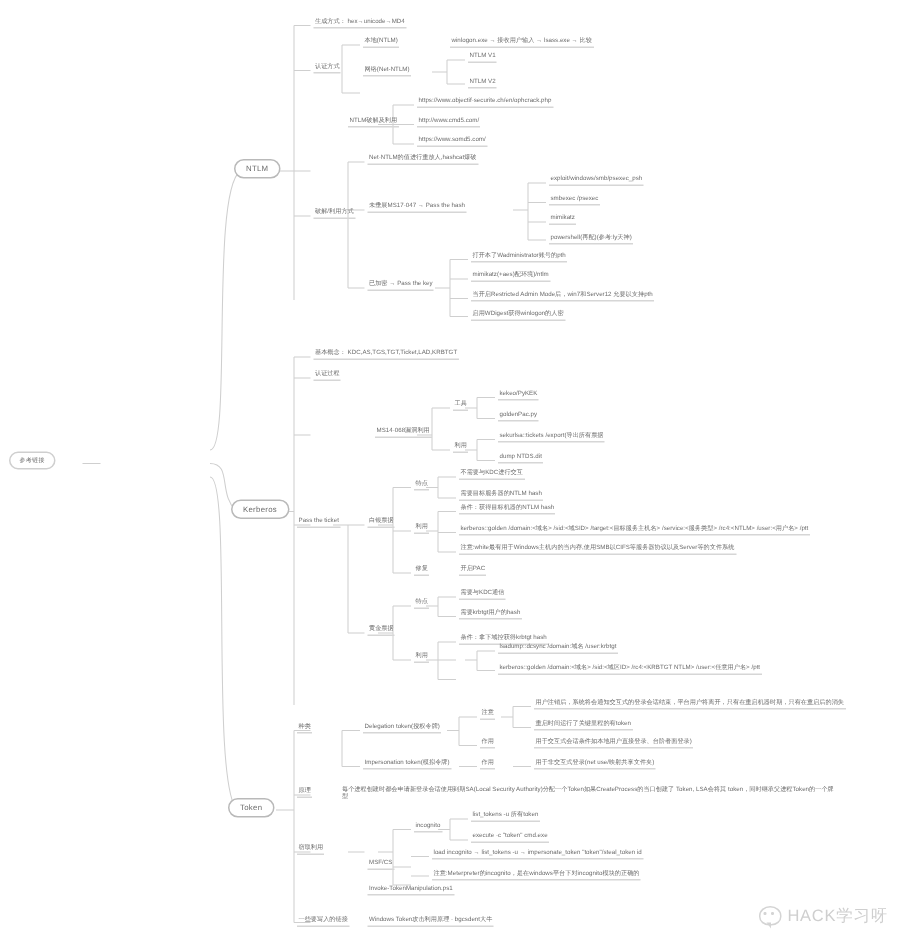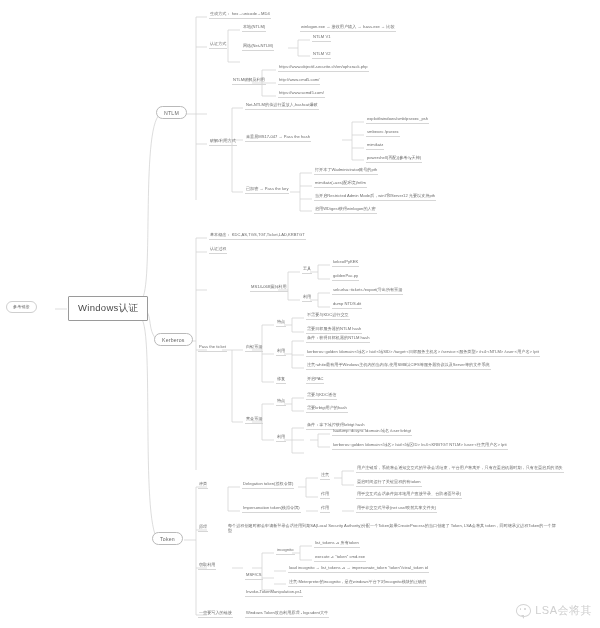--- a/index.html
+++ b/index.html
@@ -207,21 +207,20 @@
 
       <path d="M300 546 L300 560"></path>
       <path d="M300 546 L312 546"></path>
       <path d="M300 560 L312 560"></path>
       <path d="M292 553 L300 553"></path>
       <path d="M274 571 L286 571"></path>
       <path d="M274 584 L286 584"></path>
     </g>
   </svg>
 
-  <div class="root" style="left:68px;top:296px;">Windows认证</div>
   <div class="pill tiny" style="left:6px;top:301px;">参考链接</div>
 
   <div class="pill" style="left:156px;top:106px;">NTLM</div>
 
   <div class="node ul" style="left:209px;top:12px;">生成方式： hex→unicode→MD4</div>
   <div class="node ul" style="left:209px;top:42px;">认证方式</div>
   <div class="node ul" style="left:242px;top:25px;">本地(NTLM)</div>
   <div class="node ul" style="left:300px;top:25px;">winlogon.exe → 接收用户输入 → lsass.exe → 比较</div>
   <div class="node ul" style="left:242px;top:44px;">网络(Net-NTLM)</div>
   <div class="node ul" style="left:312px;top:35px;">NTLM V1</div>
@@ -308,16 +307,16 @@
   <div class="node ul" style="left:245px;top:590px;">Invoke-TokenManipulation.ps1</div>
 
   <div class="node ul" style="left:198px;top:611px;">一些要写入的链接</div>
   <div class="node ul" style="left:245px;top:611px;">Windows Token攻击利用原理 - bgcsdent大牛</div>
 
   <div class="watermark">
     <span class="wm-logo">
         <i></i>
         <i></i>
       </span>
-    <span>LSA会将其</span>
+    <span>HACK学习呀</span>
   </div>
 
 </div>
 
 </body></html>

